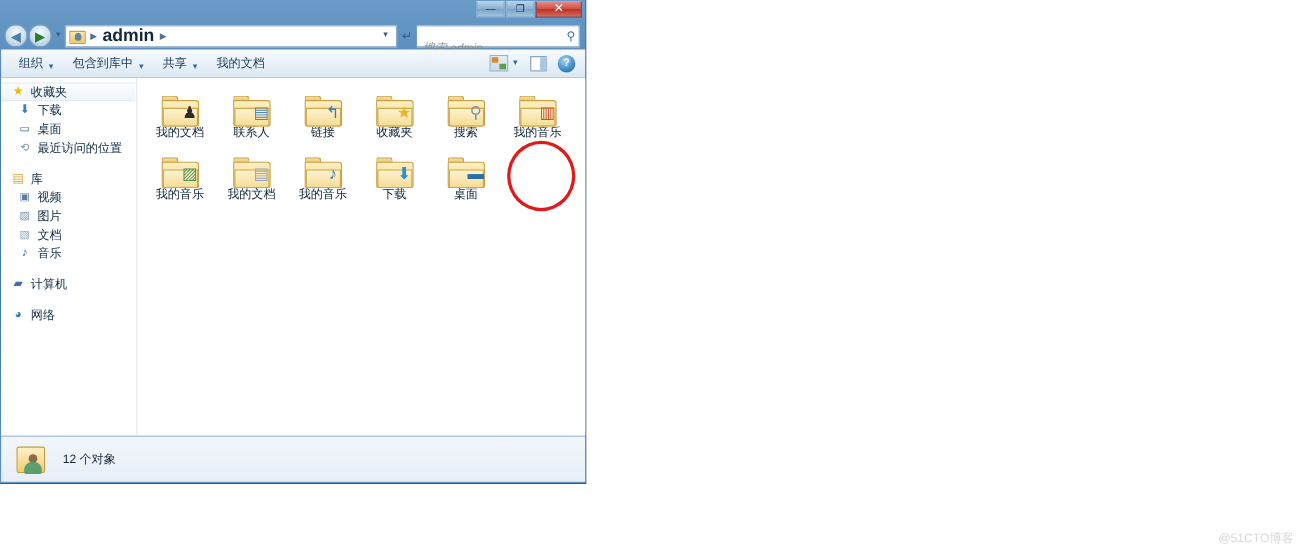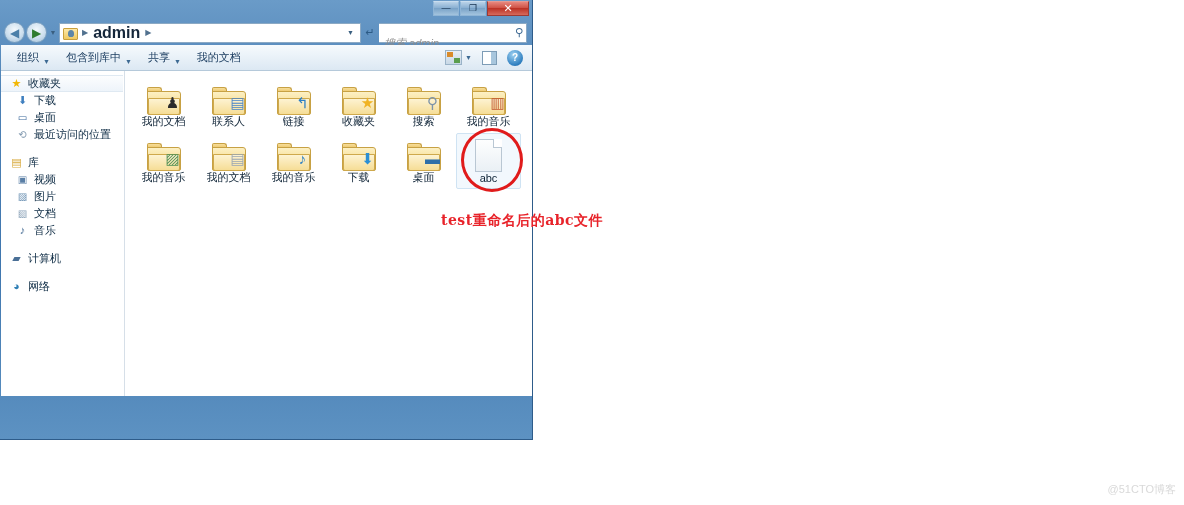--- a/index.html
+++ b/index.html
@@ -584,30 +584,31 @@
             <div class="file-icon">
               <div class="folder">
                 <span class="tab"></span>
                 <span class="back"></span>
                 <span class="front"></span>
                 <span class="emblem" style="color: rgb(47, 111, 168);">▬</span>
               </div>
             </div>
             <div class="file-label">桌面</div>
           </div>
-          <div class="file-item selected">
-            <div class="file-icon">
-              <div class="doc-glyph"></div>
-            </div>
-            <div class="file-label">abc</div>
-          </div>
         </div>
     </div>
   </div>
 
+  <div id="status-bar">
+    <div id="status-folder-icon">
+      <span class="sf-back"></span>
+      <span class="sf-person-head"></span>
+      <span class="sf-person-body"></span>
+    </div>
+    <span id="status-text">12 个对象</span>
+  </div>
 </div>
 
 <div id="annotation-layer">
   <div id="red-ellipse"></div>
-  <div id="annotation-text">test重命名后的abc文件</div>
 </div>
 
 <div id="watermark">@51CTO博客</div>
 
 </body></html>

